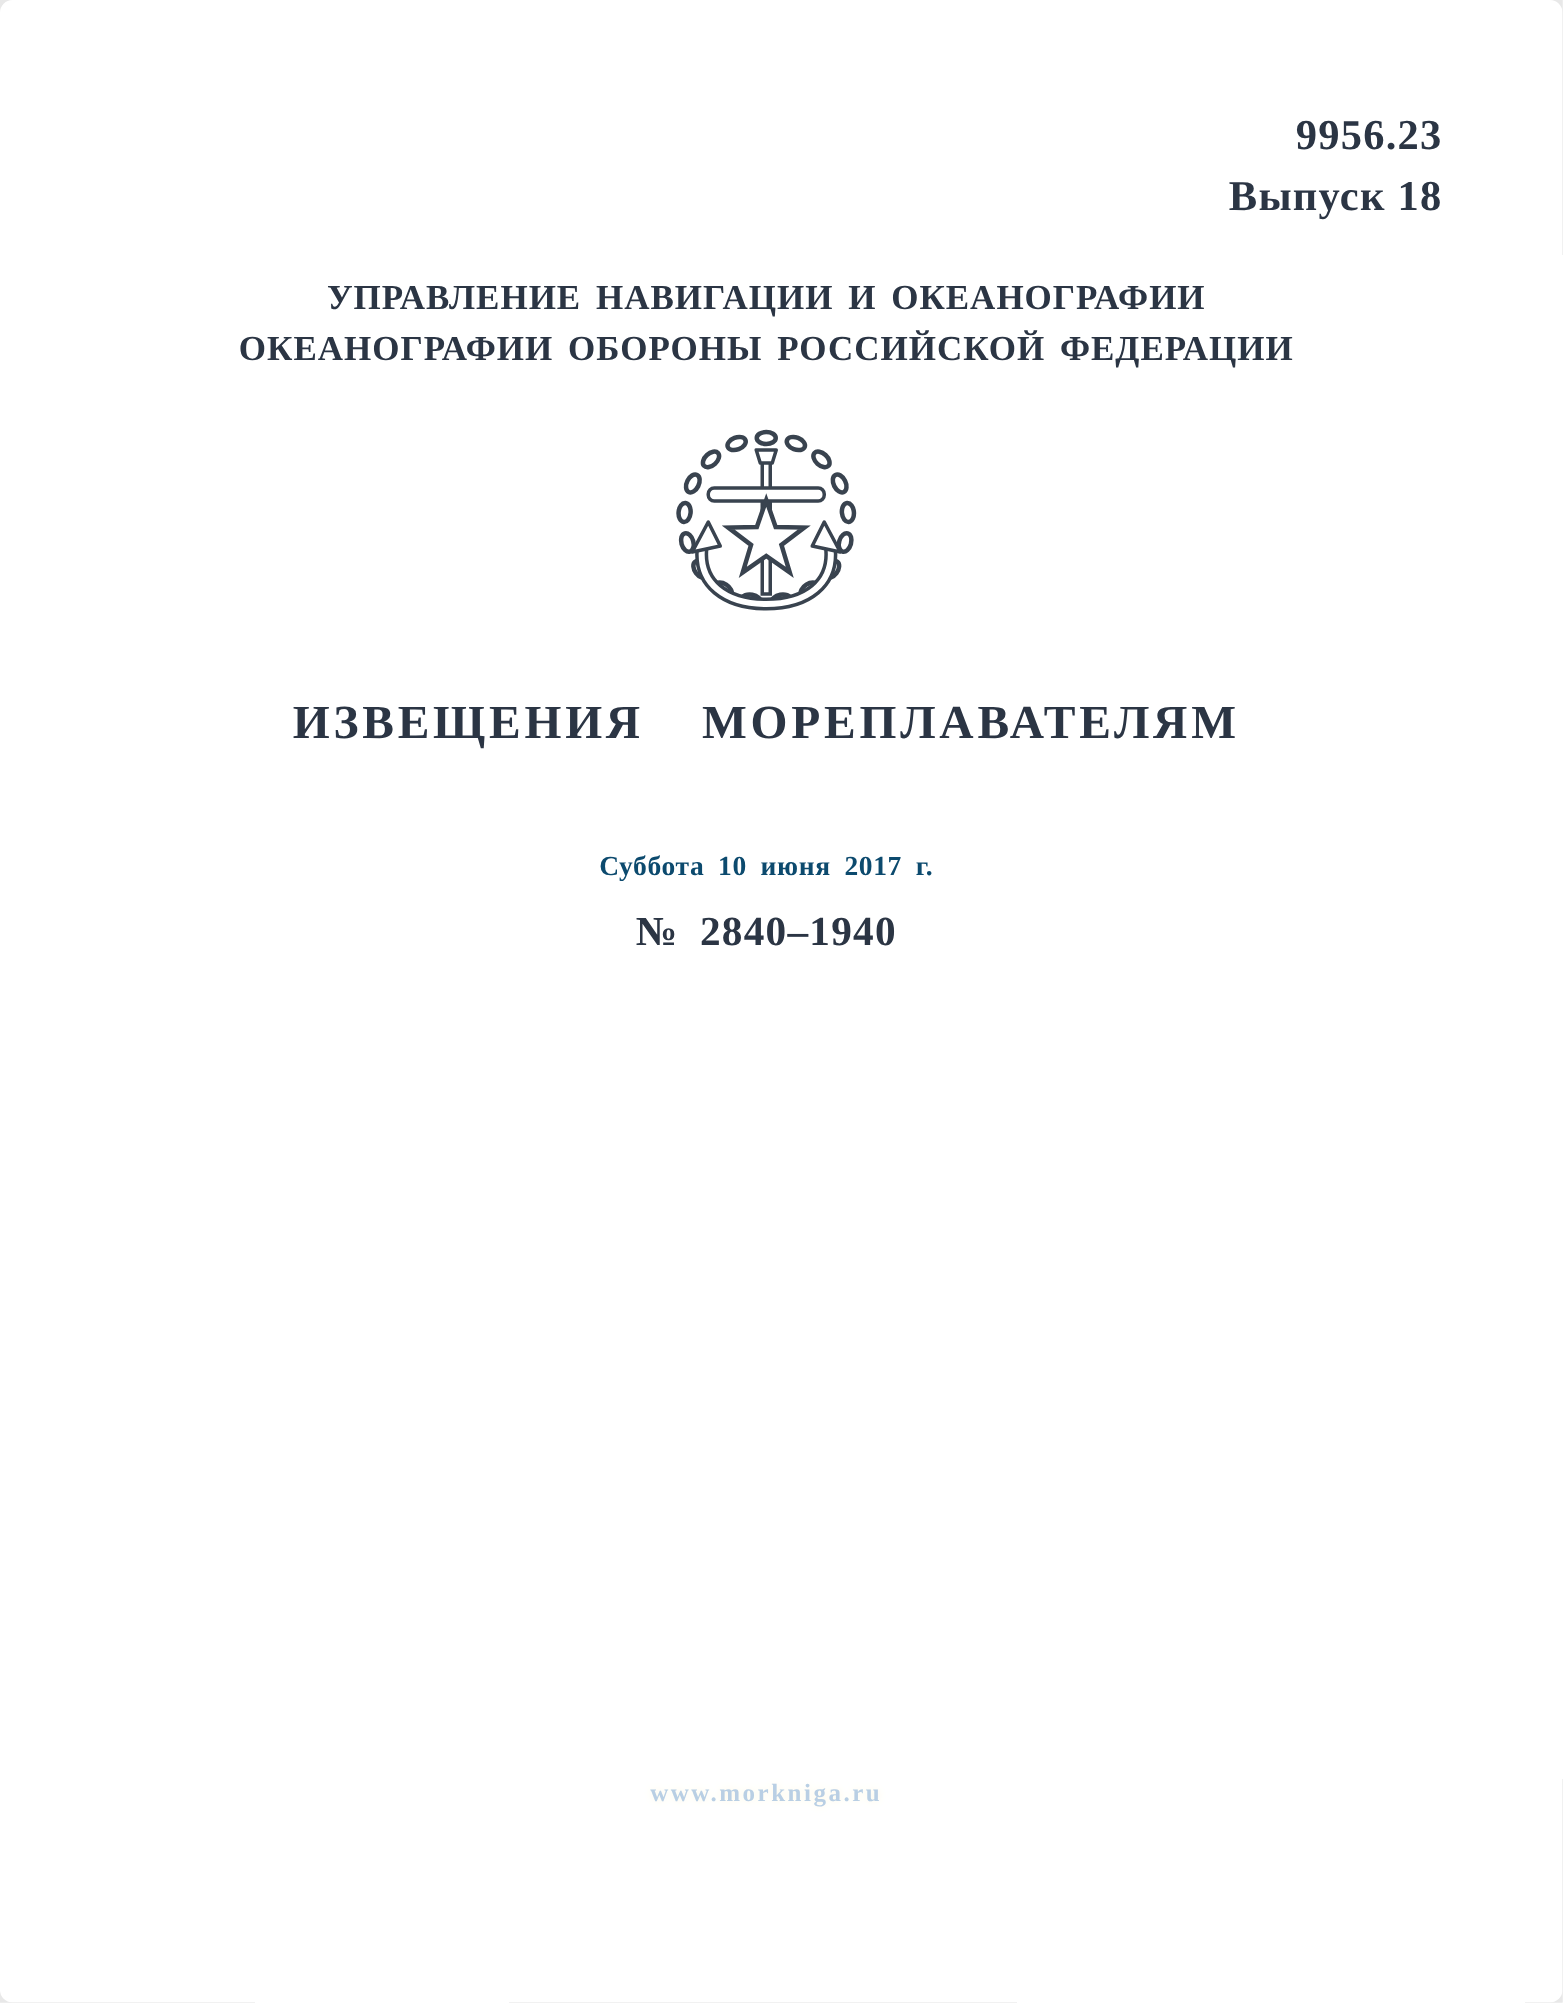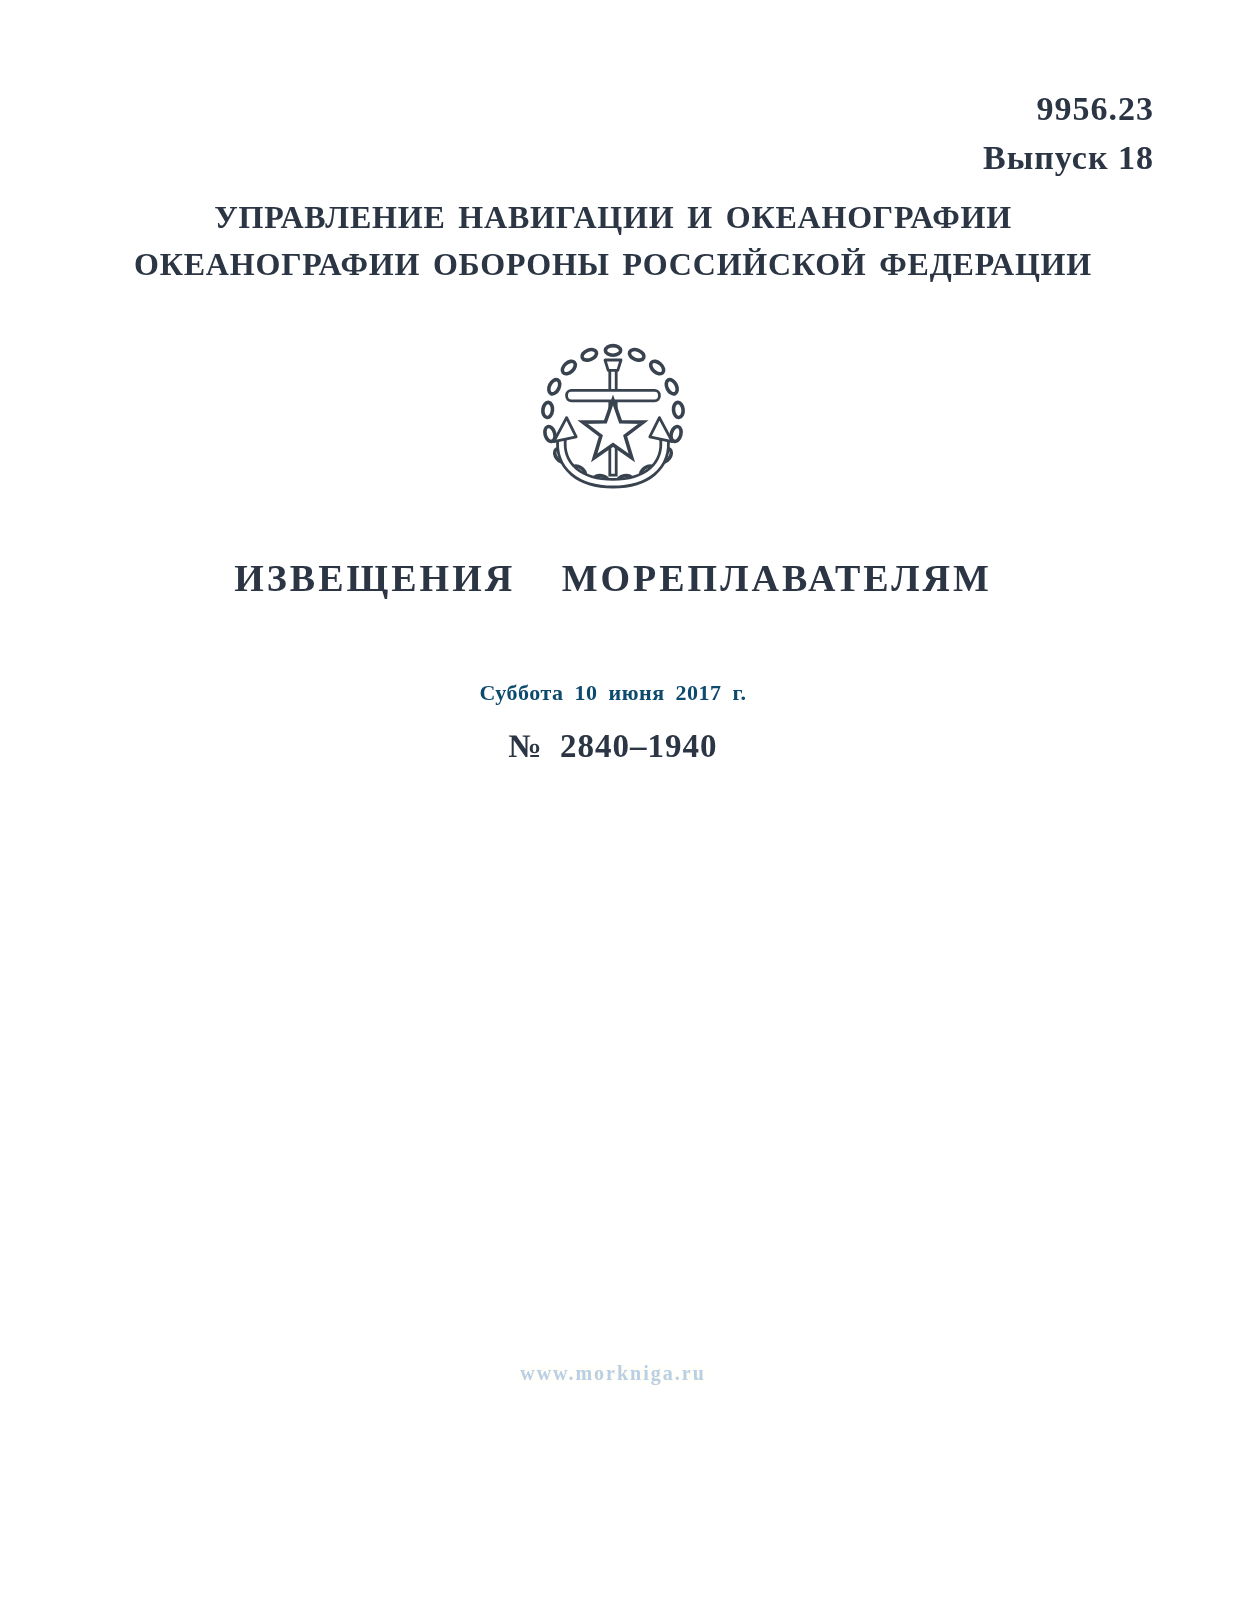--- a/index.html
+++ b/index.html
@@ -9,41 +9,42 @@
   }
   .page {
     position: relative;
     width: 1250px;
     height: 1602px;
     margin: 0 auto;
     background: var(--background, #ffffff);
     font-family: "Liberation Serif", "DejaVu Serif", serif;
     color: var(--text, #2b3544);
     overflow: hidden;
+    border-radius: 10px;
   }
   .issue-block {
     position: absolute;
     top: 84px;
     right: 96px;
     text-align: right;
     font-weight: bold;
     font-size: 34px;
     line-height: 1.45;
     letter-spacing: 1px;
   }
   .centered {
     position: absolute;
     left: 0;
     right: 24px;
     text-align: center;
   }
   .org-block {
-    top: 194px;
+    top: 218px;
     font-weight: bold;
-    font-size: 32px;
+    font-size: 28px;
     line-height: 1.48;
     letter-spacing: 0.8px;
     word-spacing: 4px;
   }
   .emblem-wrap {
     top: 336px;
     height: 162px;
   }
   .emblem-wrap svg {
     width: 160px;
@@ -67,21 +68,21 @@
     color: #0c4a6e;
   }
   .numbers-line {
     top: 728px;
     font-weight: bold;
     font-size: 33px;
     letter-spacing: 1px;
     word-spacing: 8px;
   }
   .watermark {
-    top: 1362px;
+    top: 1424px;
     font-weight: bold;
     font-size: 20px;
     letter-spacing: 2px;
     color: var(--watermark, #b9cfe4);
     text-shadow: 0 0 8px #fdf8e2;
   }
 </style>
 </head>
 <body>
 

